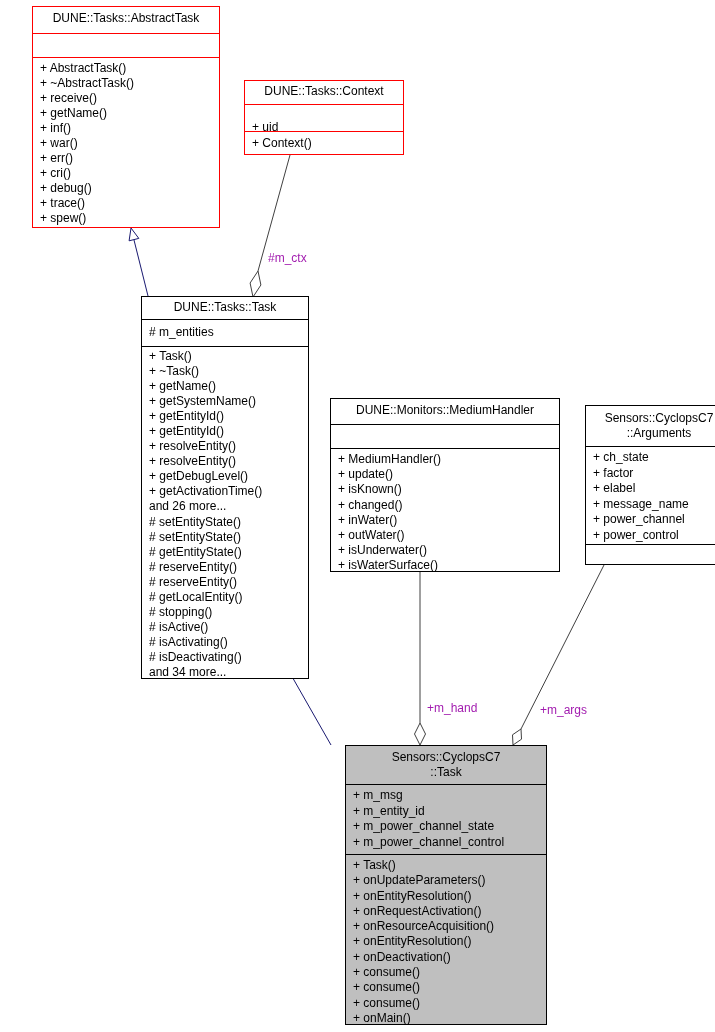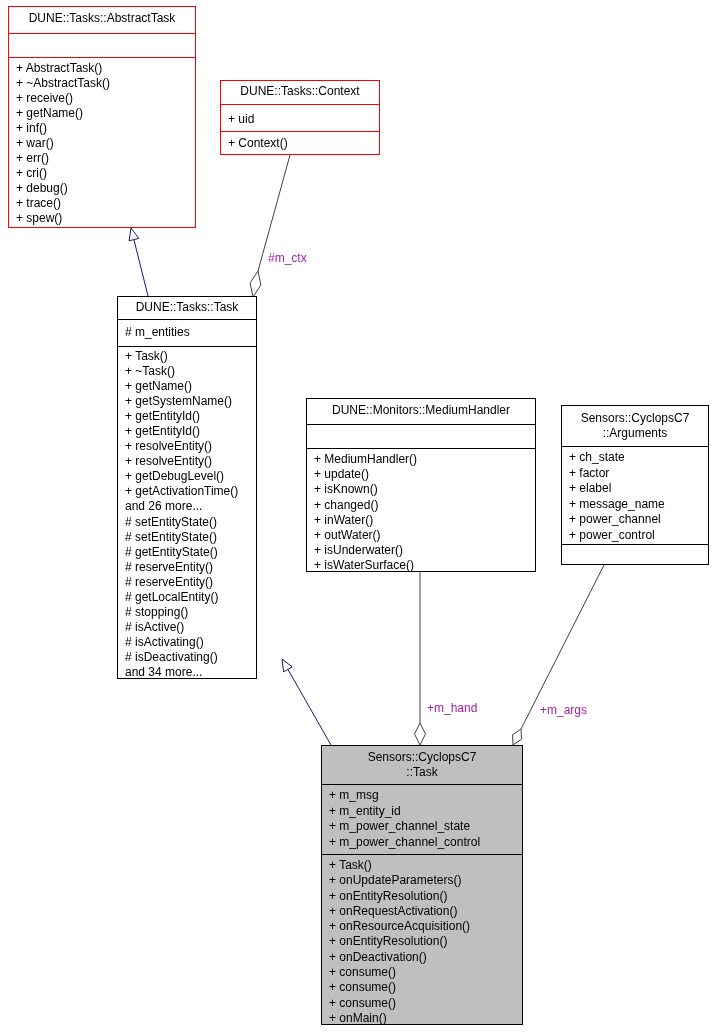--- a/index.html
+++ b/index.html
@@ -14,20 +14,21 @@
   }
   #edges{position:absolute;left:0;top:0;width:715px;height:1032px;}
   .uml-box{
     position:absolute;
     box-sizing:border-box;
     background:#ffffff;
     border:1px solid #000000;
     --bc:#000000;
     display:flex;
     flex-direction:column;
+    margin-left:24px;
   }
   .uml-box.red{border-color:#ff0000;--bc:#ff0000;}
   .uml-box.focus{background:#bfbfbf;}
   .sec{box-sizing:border-box;overflow:hidden;flex:0 0 auto;}
   .sec + .sec{border-top:1px solid var(--bc);}
   .sec.title{text-align:center;padding-top:4px;}
   .sec.title .line{height:15px;line-height:15px;}
   .sec.members{padding:3px 0 0 7px;}
   .sec.members .line{height:var(--lh,15.3px);line-height:var(--lh,15.3px);white-space:pre;}
   .sec.grow{flex:1 1 auto;}
@@ -87,29 +88,29 @@
         <div class="line">+ debug()</div>
         <div class="line">+ trace()</div>
         <div class="line">+ spew()</div>
       </div>
   </div>
 
   <div class="uml-box red" style="left:220px;top:80px;width:160px;height:75px">
     <div class="sec title" style="height:23px;padding-top:3px">
         <div class="line">DUNE::Tasks::Context</div>
       </div>
-    <div class="sec members" style="height:27px;padding-top:7px">
+    <div class="sec members" style="height:27px;padding-top:15px">
         <div class="line">+ uid</div>
       </div>
     <div class="sec members grow" style="padding-top:4px">
         <div class="line">+ Context()</div>
       </div>
   </div>
 
-  <div class="uml-box" style="left:117px;top:296px;width:140px;height:383px">
+  <div class="uml-box" style="left:117px;top:296px;width:168px;height:383px">
     <div class="sec title" style="height:22px;padding-top:3px">
         <div class="line">DUNE::Tasks::Task</div>
       </div>
     <div class="sec members" style="height:27px;padding-top:5px">
         <div class="line"># m_entities</div>
       </div>
     <div class="sec members grow" style="--lh:15.05px;padding-top:2px">
         <div class="line">+ Task()</div>
         <div class="line">+ ~Task()</div>
         <div class="line">+ getName()</div>

